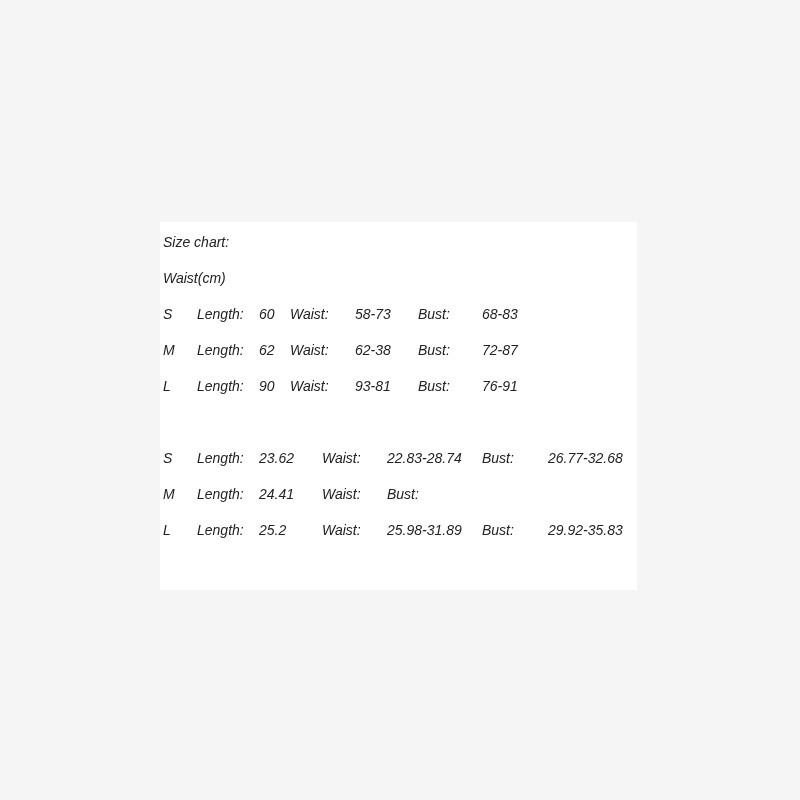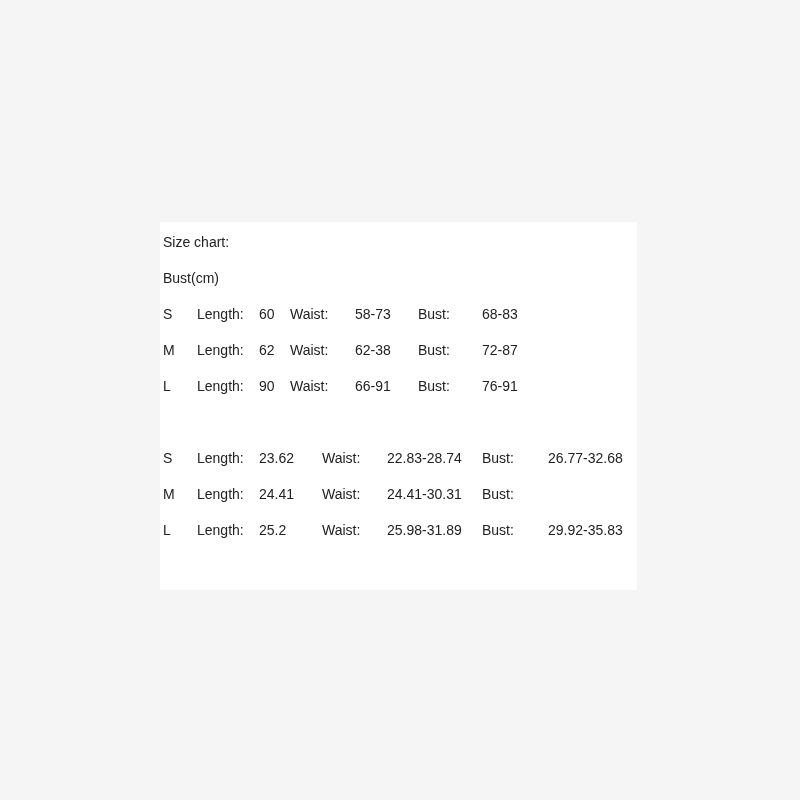--- a/index.html
+++ b/index.html
@@ -28,25 +28,25 @@
     white-space: nowrap;
   }
   .row { display: grid; }
   .row-cm   { grid-template-columns: 34px 62px 31px 65px 63px 64px auto; }
   .row-inch { grid-template-columns: 34px 62px 63px 65px 95px 66px auto; }
   .cell { overflow: visible; }
 </style>
 </head>
 <body style="background: rgb(245, 245, 245);">
 
-<div class="panel" style="background: rgb(255, 255, 255); color: rgb(34, 34, 34);">
+<div class="panel" style="background: rgb(255, 255, 255); color: rgb(34, 34, 34); font-style: italic;">
 
   <div class="line">Size chart:</div>
 
-  <div class="line">Bust(cm)</div>
+  <div class="line">Waist(cm)</div>
 
   <div class="line row row-cm">
     <span class="cell">S</span>
     <span class="cell">Length:</span>
     <span class="cell">60</span>
     <span class="cell">Waist:</span>
     <span class="cell">58-73</span>
     <span class="cell">Bust:</span>
     <span class="cell">68-83</span>
   </div>
@@ -59,21 +59,21 @@
     <span class="cell">62-38</span>
     <span class="cell">Bust:</span>
     <span class="cell">72-87</span>
   </div>
 
   <div class="line row row-cm">
     <span class="cell">L</span>
     <span class="cell">Length:</span>
     <span class="cell">90</span>
     <span class="cell">Waist:</span>
-    <span class="cell">66-91</span>
+    <span class="cell">93-81</span>
     <span class="cell">Bust:</span>
     <span class="cell">76-91</span>
   </div>
 
   <div class="line"></div>
 
 
   <div class="line row row-inch">
     <span class="cell">S</span>
     <span class="cell">Length:</span>
@@ -82,21 +82,20 @@
     <span class="cell">22.83-28.74</span>
     <span class="cell">Bust:</span>
     <span class="cell">26.77-32.68</span>
   </div>
 
   <div class="line row row-inch">
     <span class="cell">M</span>
     <span class="cell">Length:</span>
     <span class="cell">24.41</span>
     <span class="cell">Waist:</span>
-    <span class="cell">24.41-30.31</span>
     <span class="cell">Bust:</span>
   </div>
 
   <div class="line row row-inch">
     <span class="cell">L</span>
     <span class="cell">Length:</span>
     <span class="cell">25.2</span>
     <span class="cell">Waist:</span>
     <span class="cell">25.98-31.89</span>
     <span class="cell">Bust:</span>

